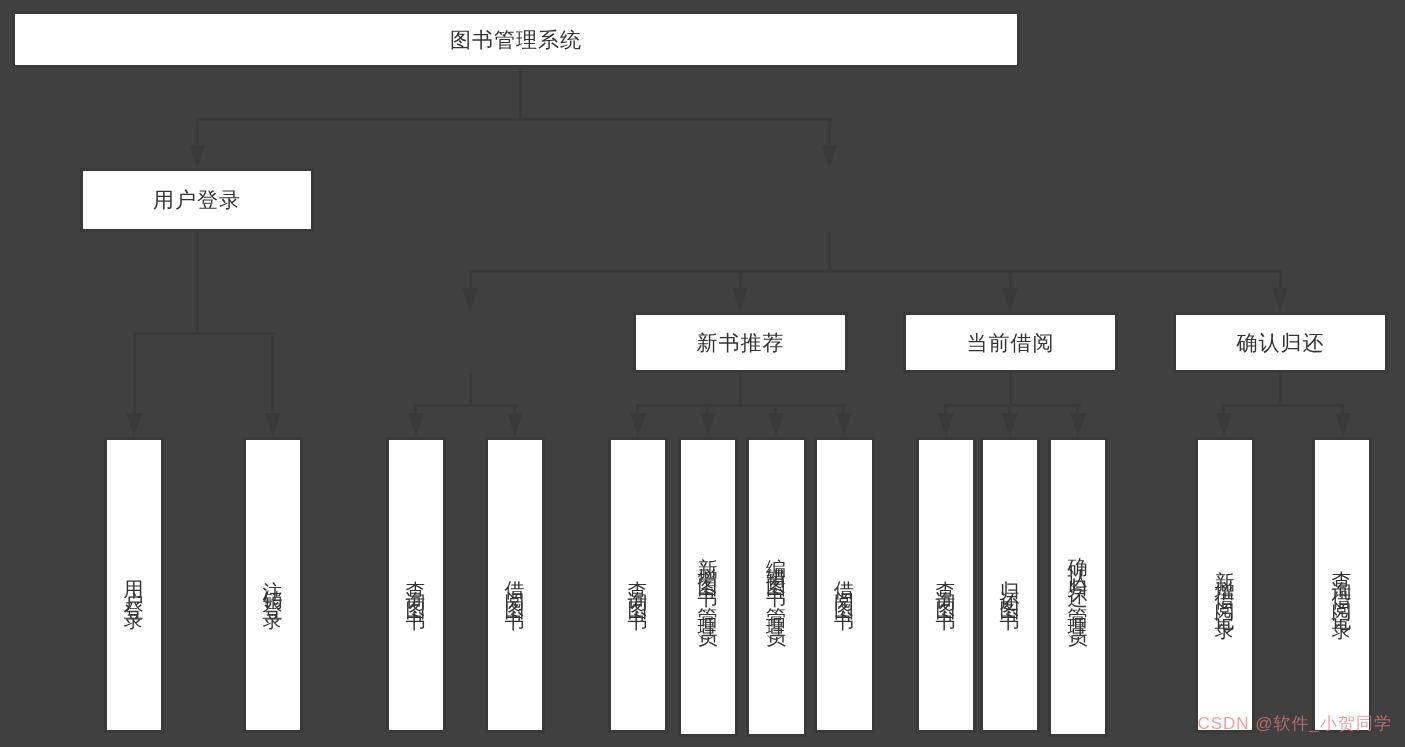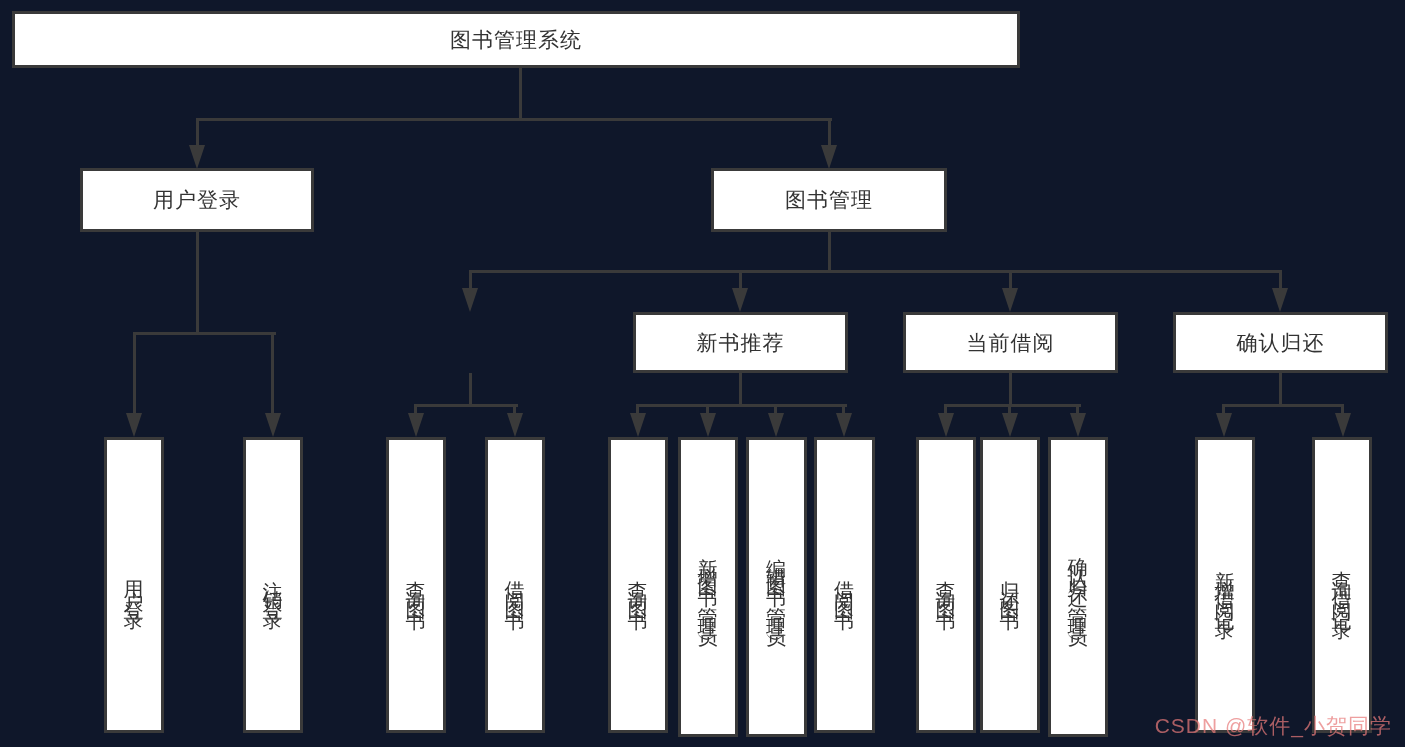--- a/index.html
+++ b/index.html
@@ -5,21 +5,21 @@
   html, body {
     margin: 0;
     padding: 0;
     background: #ffffff;
     font-family: "Liberation Sans", sans-serif;
   }
   .canvas {
     position: relative;
     width: 1405px;
     height: 747px;
-    background: #0f172a;
+    background: #404040;
     overflow: hidden;
   }
   .box {
     position: absolute;
     box-sizing: border-box;
     background: #ffffff;
     border: 3px solid #3a3a3a;
     color: #333333;
     display: flex;
     align-items: center;
@@ -43,36 +43,35 @@
     width: 0;
     height: 0;
     border-left: 8px solid transparent;
     border-right: 8px solid transparent;
     border-top: 24px solid #3a3a3a;
   }
   .watermark {
     position: absolute;
     top: 712px;
     right: 13px;
-    font-size: 21px;
+    font-size: 17px;
     color: rgba(231, 122, 122, 0.72);
     letter-spacing: 1px;
     z-index: 5;
     white-space: nowrap;
   }
 </style>
 </head>
 <body>
 
 <div class="canvas">
 
   <div class="box" style="left:12px; top:11px; width:1008px; height:57px;">图书管理系统</div>
 
   <div class="box" style="left:80px; top:168px; width:234px; height:64px;">用户登录</div>
-  <div class="box" style="left:711px; top:168px; width:236px; height:64px;">图书管理</div>
 
   <div class="box" style="left:633px; top:312px; width:215px; height:61px;">新书推荐</div>
   <div class="box" style="left:903px; top:312px; width:215px; height:61px;font-family:Liberation Serif, serif;">当前借阅</div>
   <div class="box" style="left:1173px; top:312px; width:215px; height:61px;">确认归还</div>
 
   <div class="box leaf" style="left:104px; top:437px; width:60px; height:296px;">用户登录</div>
   <div class="box leaf" style="left:243px; top:437px; width:60px; height:296px;">注销登录</div>
 
   <div class="box leaf" style="left:386px; top:437px; width:60px; height:296px;">查询图书</div>
   <div class="box leaf" style="left:485px; top:437px; width:60px; height:296px;">借阅图书</div>

